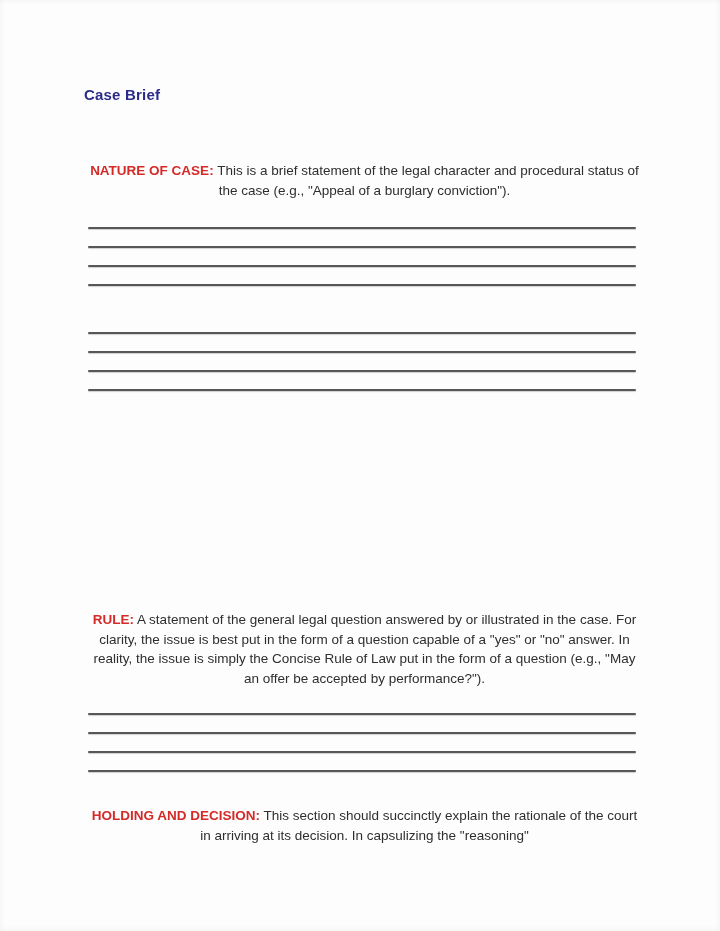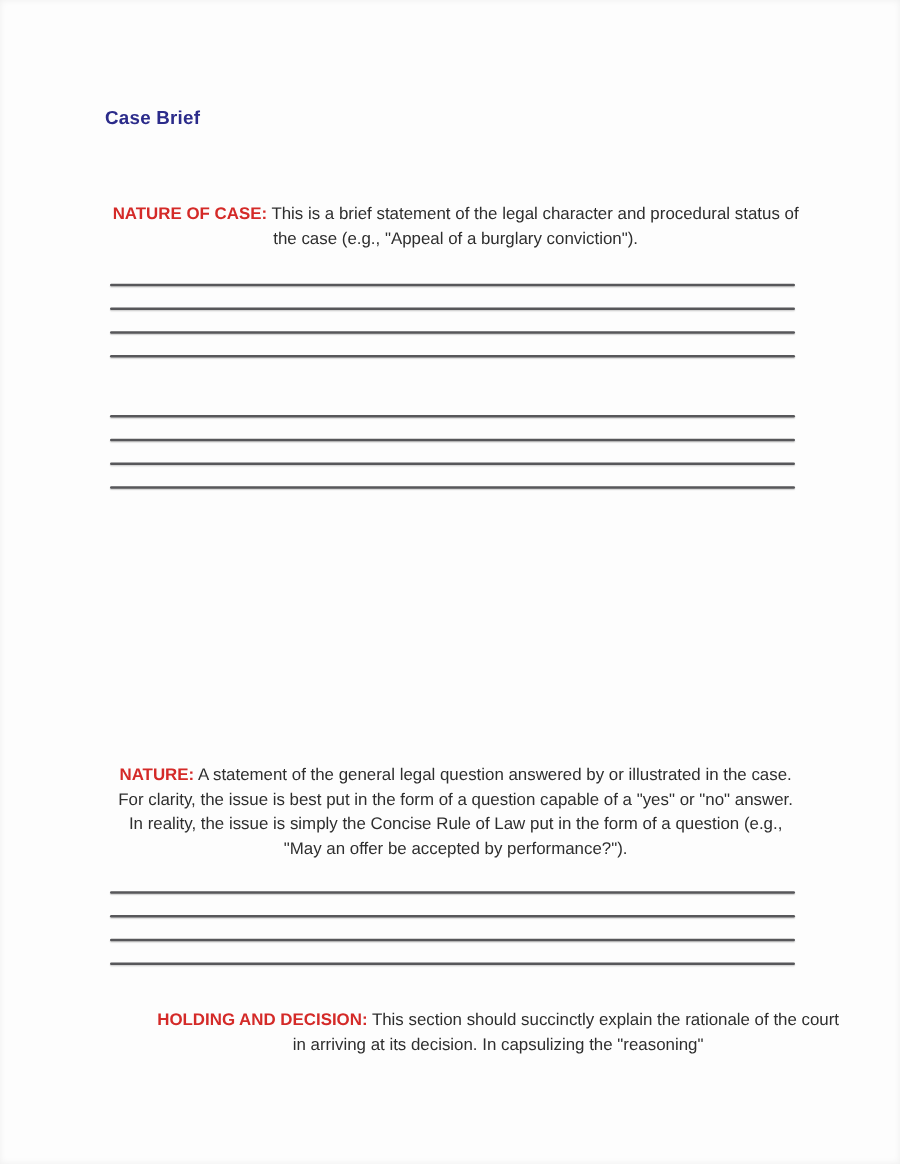--- a/index.html
+++ b/index.html
@@ -35,21 +35,21 @@
   .sec{
     position:absolute;
     left:88px;
     width:553px;
     text-align:center;
   }
   .sec-1{top:161px;}
   .sec-2{top:298px;}
   .sec-3{top:466px;}
   .sec-4{top:610px;}
-  .sec-5{top:806px;margin-left:34px;}
+  .sec-5{top:806px;}
   .para{
     font-size:13.5px;
     line-height:19.5px;
     color:var(--body,#2e2e2e);
   }
   .hd{
     font-weight:bold;
     color:var(--heading,#d42a28);
   }
   .rules{width:548px;}
@@ -87,21 +87,21 @@
     <div class="rules">
         <div class="rule"></div>
         <div class="rule"></div>
         <div class="rule"></div>
         <div class="rule"></div>
       </div>
   </section>
 
 
   <section class="sec sec-4">
-    <p class="para"><span class="hd">NATURE:</span> <span>A statement of the general legal question answered by or illustrated in the case. For clarity, the issue is best put in the form of a question capable of a "yes" or "no" answer. In reality, the issue is simply the Concise Rule of Law put in the form of a question (e.g., "May an offer be accepted by performance?").</span></p>
+    <p class="para"><span class="hd">RULE:</span> <span>A statement of the general legal question answered by or illustrated in the case. For clarity, the issue is best put in the form of a question capable of a "yes" or "no" answer. In reality, the issue is simply the Concise Rule of Law put in the form of a question (e.g., "May an offer be accepted by performance?").</span></p>
     <div class="rules">
         <div class="rule"></div>
         <div class="rule"></div>
         <div class="rule"></div>
         <div class="rule"></div>
       </div>
   </section>
 
   <section class="sec sec-5">
     <p class="para"><span class="hd">HOLDING AND DECISION:</span> <span>This section should succinctly explain the rationale of the court in arriving at its decision. In capsulizing the "reasoning"</span></p>

